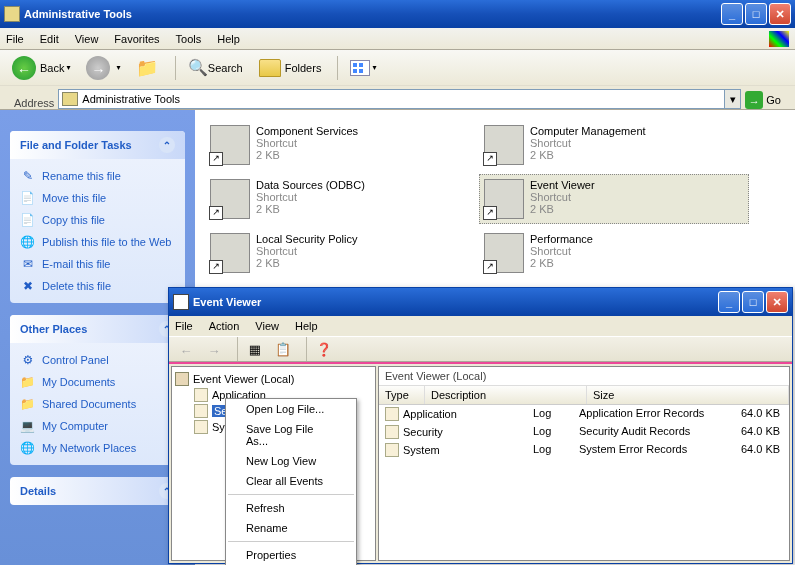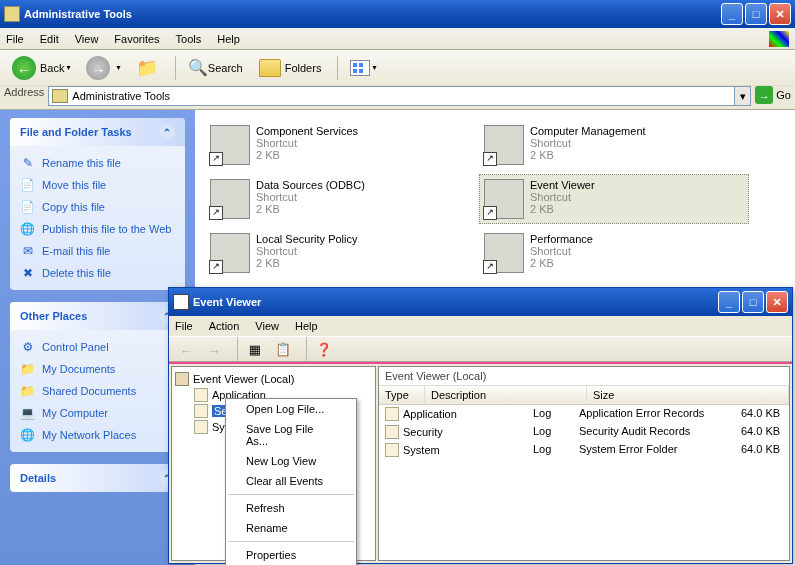--- a/index.html
+++ b/index.html
@@ -27,33 +27,33 @@
 .fwd-ico { background: radial-gradient(circle,#ccc,#999); color: #fff; font-size: 14px; }
 .up-ico { color: #2a6; font-size: 18px; }
 .search-ico { font-size: 16px; }
 .folders-ico { width: 22px; height: 18px; background: linear-gradient(#f8e088,#e8c848); border: 1px solid #b89828; border-radius: 2px 2px 0 0; }
 .view-ico { width: 20px; height: 16px; border: 1px solid #88a; background: #fff; display: inline-block; position: relative; }
 .view-ico::before { content: ""; position: absolute; top: 2px; left: 2px; width: 4px; height: 4px; background: #48f; box-shadow: 6px 0 #48f, 0 6px #48f, 6px 6px #48f; }
 .sep { width: 1px; height: 24px; background: #bbb8a8; margin: 0 6px; }
 .drop { font-size: 8px; margin-left: 2px; }
 
 
-.addressbar { height: 24px; background: #ece9d8; display: flex; align-items: flex-start; padding: 0 4px; border-bottom: 1px solid #aca899; }
+.addressbar { height: 24px; background: #ece9d8; display: flex; align-items: flex-end; padding: 0 14px; border-bottom: 1px solid #aca899; }
 .addressbar label { margin-right: 4px; color: #444; }
 .addressbar .addr-input { flex: 1; height: 20px; background: #fff; border: 1px solid #7f9db9; display: flex; align-items: center; padding: 0 3px; }
 .addr-input .icon { width: 16px; height: 14px; background: #e8d888; border: 1px solid #886; margin-right: 4px; }
 .addr-drop { width: 16px; height: 20px; border: 1px solid #7f9db9; border-left: none; background: #e8e8e0; display: flex; align-items: center; justify-content: center; cursor: pointer; }
 .go-btn { margin-left: 4px; display: flex; align-items: center; cursor: pointer; }
 .go-btn .go-ico { width: 18px; height: 18px; background: #3a3; border-radius: 3px; color: #fff; display: flex; align-items: center; justify-content: center; margin-right: 3px; }
 
 
 .main { display: flex; height: calc(100% - 110px); }
 
 
-.leftpanel { width: 195px; background: linear-gradient(to bottom,#7a9ee8,#6890d8); padding: 8px 10px; overflow: hidden; }
+.leftpanel { width: 195px; background: linear-gradient(to bottom,#7a9ee8,#6890d8); padding: 21px 10px; overflow: hidden; }
 .task-box { background: linear-gradient(to bottom,#eef3fd,#dde8fb); border-radius: 4px; margin-bottom: 12px; overflow: hidden; }
 .task-head { background: linear-gradient(to right,#fff,#c8d8f8); padding: 6px 10px; color: #215dc6; font-weight: bold; font-size: 11px; display: flex; align-items: center; justify-content: space-between; cursor: pointer; }
 .task-head .chev { width: 16px; height: 16px; border-radius: 50%; background: #d8e4f8; display: flex; align-items: center; justify-content: center; color: #215dc6; font-size: 10px; }
 .task-body { padding: 6px 10px; }
 .task-item { display: flex; align-items: center; padding: 3px 0; color: #215dc6; cursor: pointer; }
 .task-item .ti-ico { width: 16px; height: 16px; margin-right: 6px; display: flex; align-items: center; justify-content: center; font-size: 12px; }
 
 
 .content { flex: 1; background: #fff; padding: 8px; position: relative; }
 .file-row { display: flex; }
@@ -358,21 +358,21 @@
             <div class="ev-cell c2">Log</div>
             <div class="ev-cell c3">Security Audit Records</div>
             <div class="ev-cell c4">64.0 KB</div>
           </div>
           <div class="ev-row">
             <div class="ev-cell c1">
               <div class="ico"></div>
               <span>System</span>
             </div>
             <div class="ev-cell c2">Log</div>
-            <div class="ev-cell c3">System Error Folder</div>
+            <div class="ev-cell c3">System Error Records</div>
             <div class="ev-cell c4">64.0 KB</div>
           </div>
         </div>
     </div>
   </div>
 </div>
 
 <div class="ctx-menu" id="ctx">
     <div class="ctx-item">Open Log File...</div>
     <div class="ctx-item">Save Log File As...</div>

